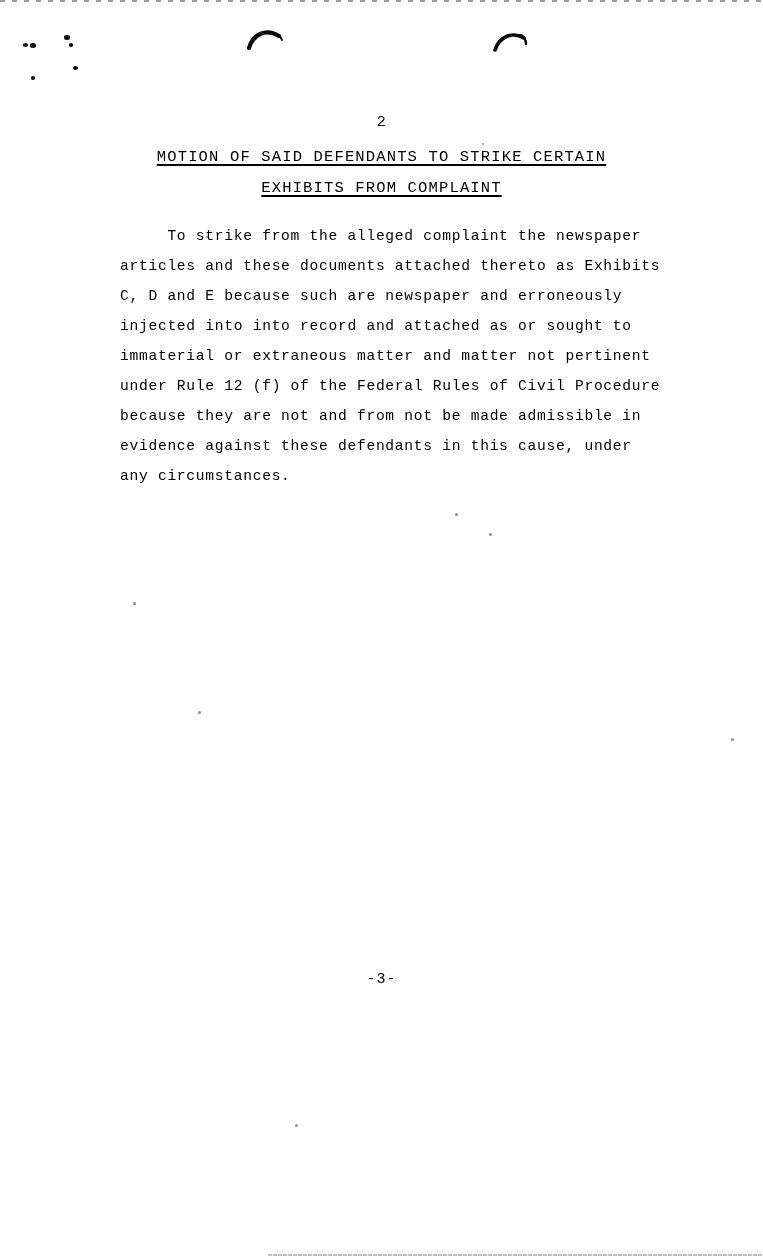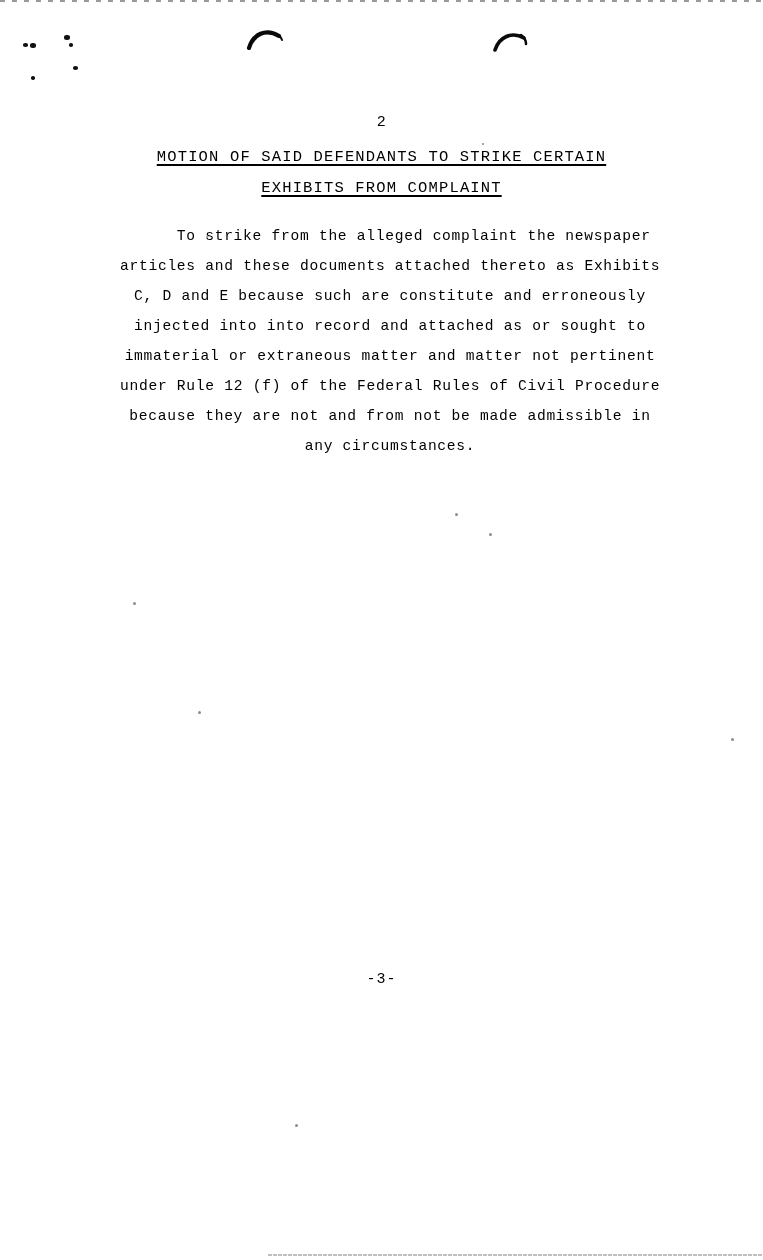--- a/index.html
+++ b/index.html
@@ -98,21 +98,20 @@
     position: absolute;
     top: 221px;
     left: 120px;
     width: 540px;
   }
   .body-line {
     font-size: 14.6px;
     line-height: 30px;
     letter-spacing: 0.72px;
     white-space: pre;
-    text-align: center;
   }
 
   .footer-folio {
     position: absolute;
     top: 971px;
     left: 0;
     width: 763px;
     text-align: center;
     font-size: 15px;
     letter-spacing: 1px;
@@ -155,23 +154,24 @@
   <div class="folio">2</div>
 
   <div class="heading-block">
     <div class="heading-line"><span class="u">MOTION OF SAID DEFENDANTS TO STRIKE CERTAIN</span></div>
     <div class="heading-line"><span class="u">EXHIBITS FROM COMPLAINT</span></div>
   </div>
 
   <div class="body-block">
     <div class="body-line">     To strike from the alleged complaint the newspaper</div>
     <div class="body-line">articles and these documents attached thereto as Exhibits</div>
-    <div class="body-line">C, D and E because such are constitute and erroneously</div>
+    <div class="body-line">C, D and E because such are newspaper and erroneously</div>
     <div class="body-line">injected into into record and attached as or sought to</div>
     <div class="body-line">immaterial or extraneous matter and matter not pertinent</div>
     <div class="body-line">under Rule 12 (f) of the Federal Rules of Civil Procedure</div>
     <div class="body-line">because they are not and from not be made admissible in</div>
+    <div class="body-line">evidence against these defendants in this cause, under</div>
     <div class="body-line">any circumstances.</div>
   </div>
 
   <div class="footer-folio">-3-</div>
 
 </div>
 
 </body></html>

